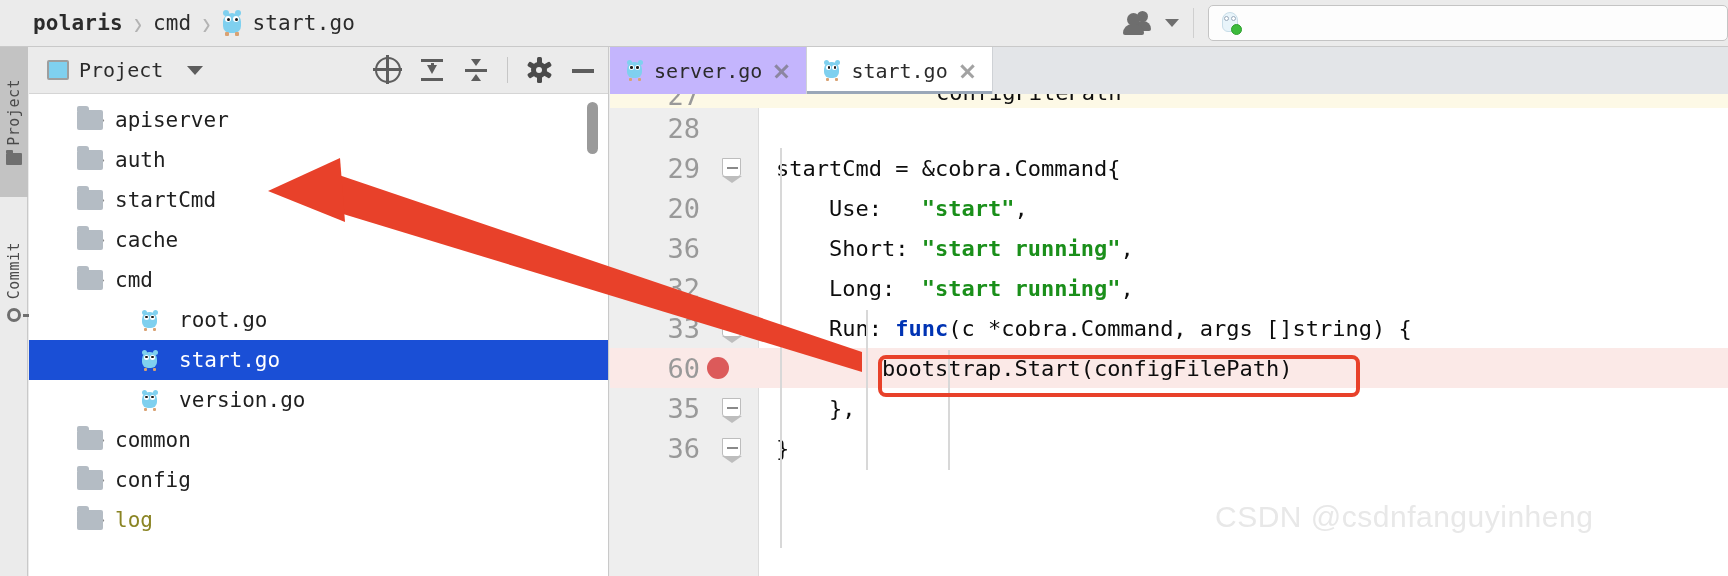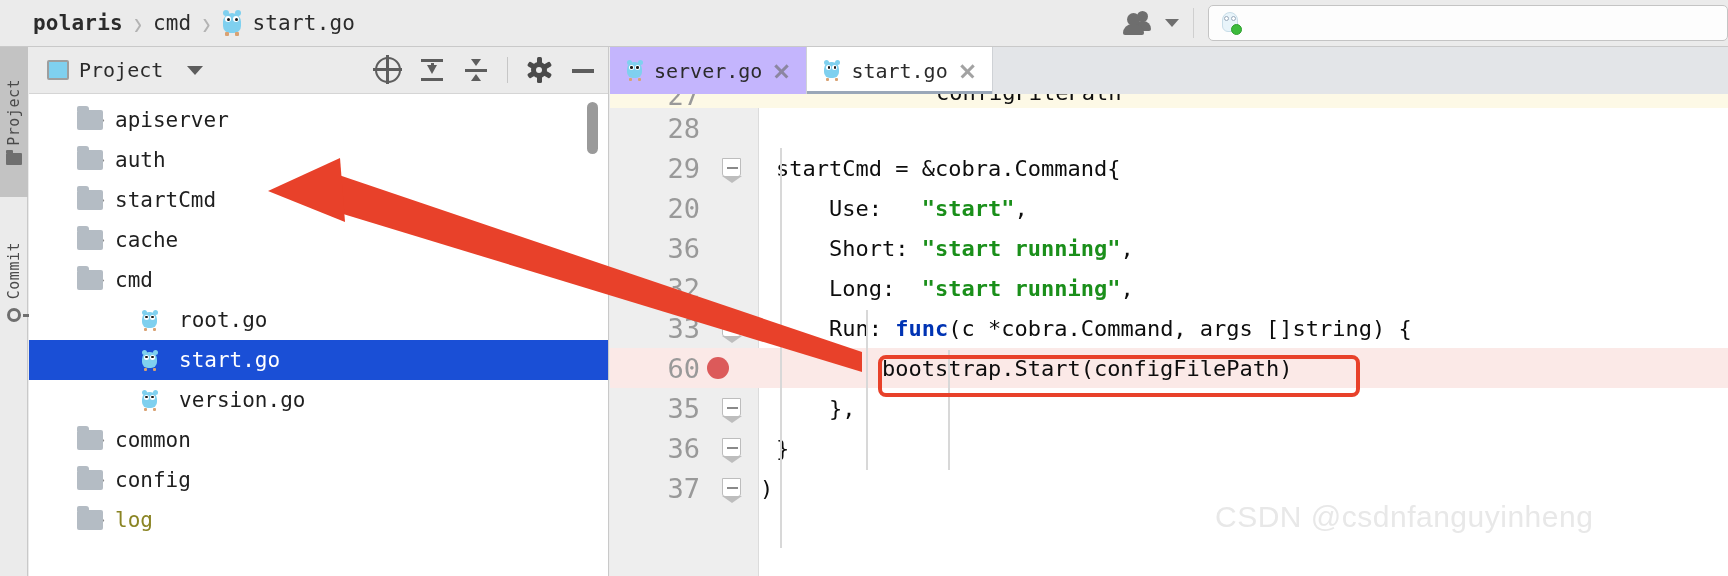--- a/index.html
+++ b/index.html
@@ -530,25 +530,20 @@
           <span class="fold-mark minus point"></span>
           <span class="code-txt">    },</span>
         </div>
 
         <div class="cline">
           <span class="lineno">36</span>
           <span class="fold-mark minus point"></span>
           <span class="code-txt">}</span>
         </div>
 
-        <div class="cline">
-          <span class="lineno">37</span>
-          <span class="fold-mark minus point"></span>
-          <span class="code-txt" style="left:150px;">)</span>
-        </div>
       </div>
 
       <div class="indent-guide" style="left:170px; top:54px; height:400px;"></div>
       <div class="indent-guide" style="left:256px; top:216px; height:160px;"></div>
       <div class="indent-guide" style="left:338px; top:256px; height:120px;"></div>
 
     </div>
   </div>
 
   <div class="anno-rect"></div>

